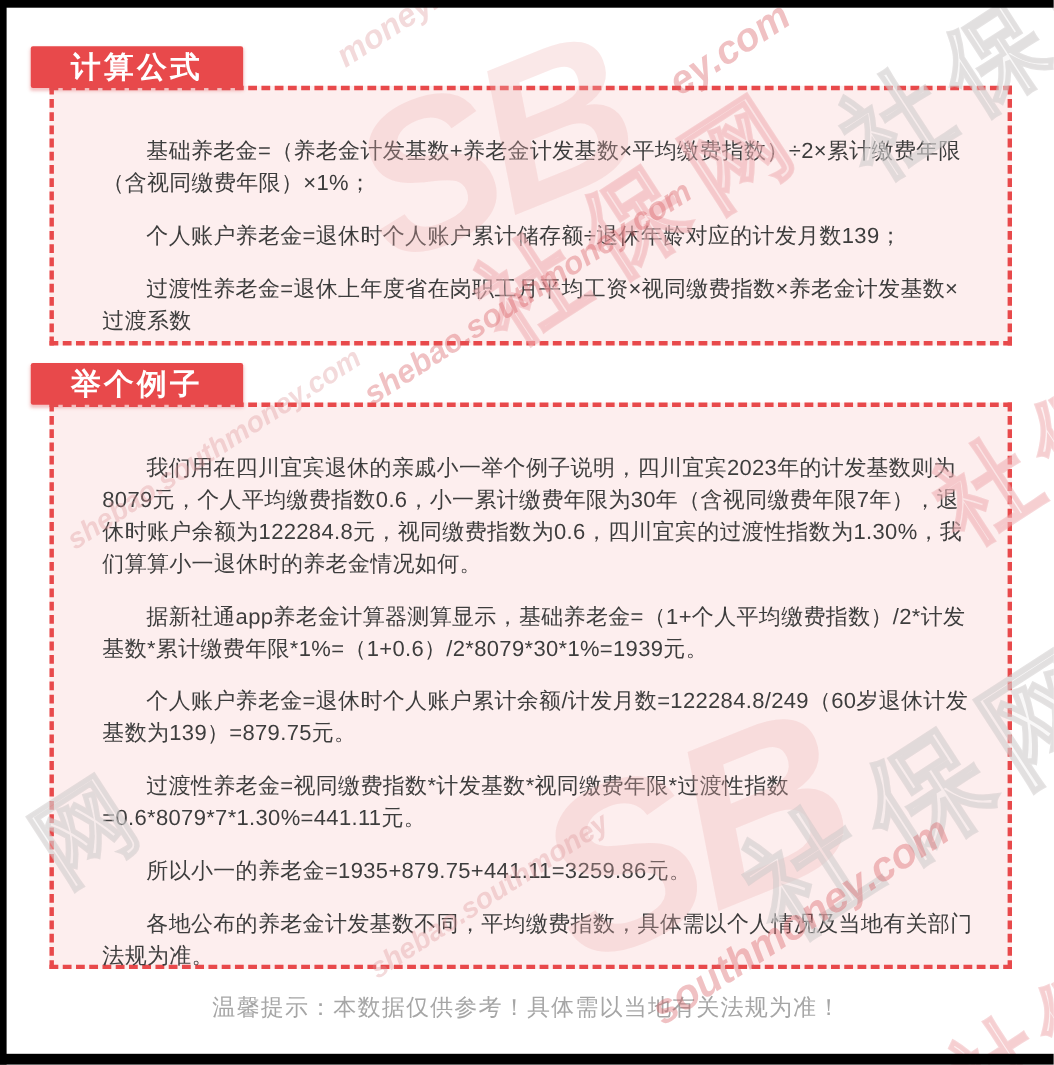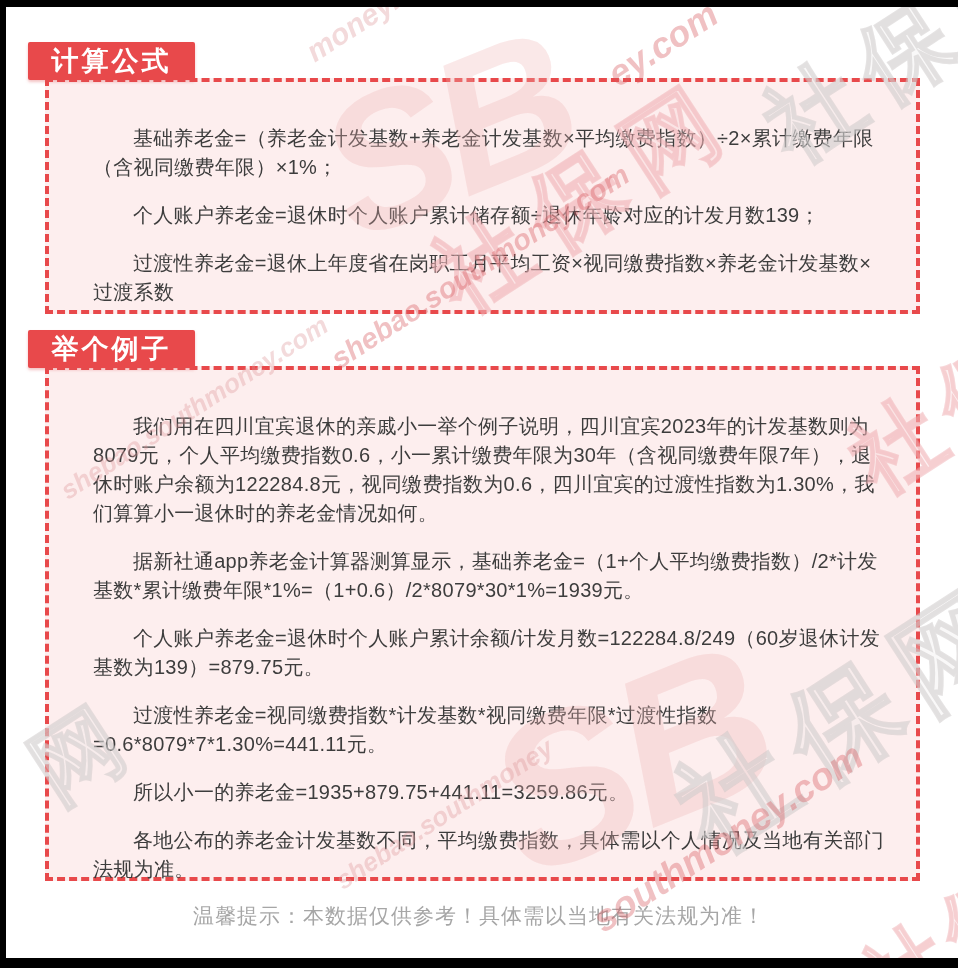--- a/index.html
+++ b/index.html
@@ -21,21 +21,21 @@
   
   .edge { position: absolute; background: #000000; z-index: 40; }
   .edge-top    { left: 0; top: 0; width: 958px; height: 7px; }
   .edge-left   { left: 0; top: 0; width: 6px; height: 968px; }
   .edge-bottom { left: 0; top: 958px; width: 958px; height: 10px; }
 
   
   .badge {
     position: absolute;
     left: 28px;
-    width: 167px; height: 38px;
+    width: 193px; height: 38px;
     background: #e8494b;
     border-radius: 2px;
     color: #ffffff;
     font-size: 27px;
     font-weight: bold;
     letter-spacing: 3px;
     line-height: 38px;
     text-align: center;
     z-index: 12;
     box-shadow: 0 2px 3px rgba(220,80,82,0.35);

